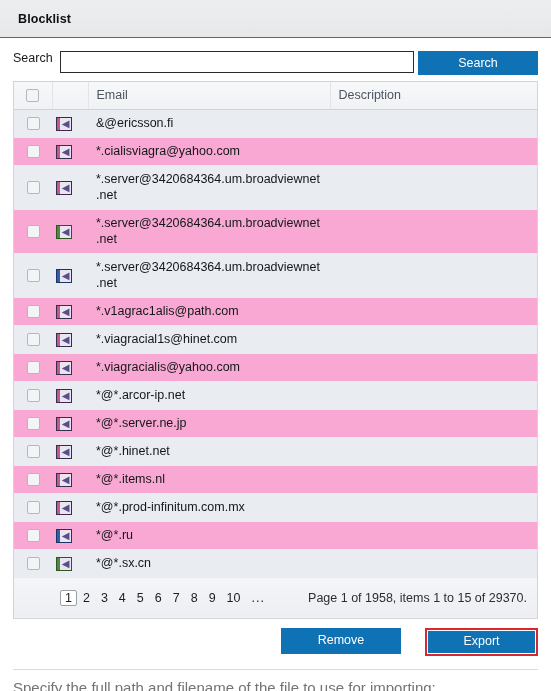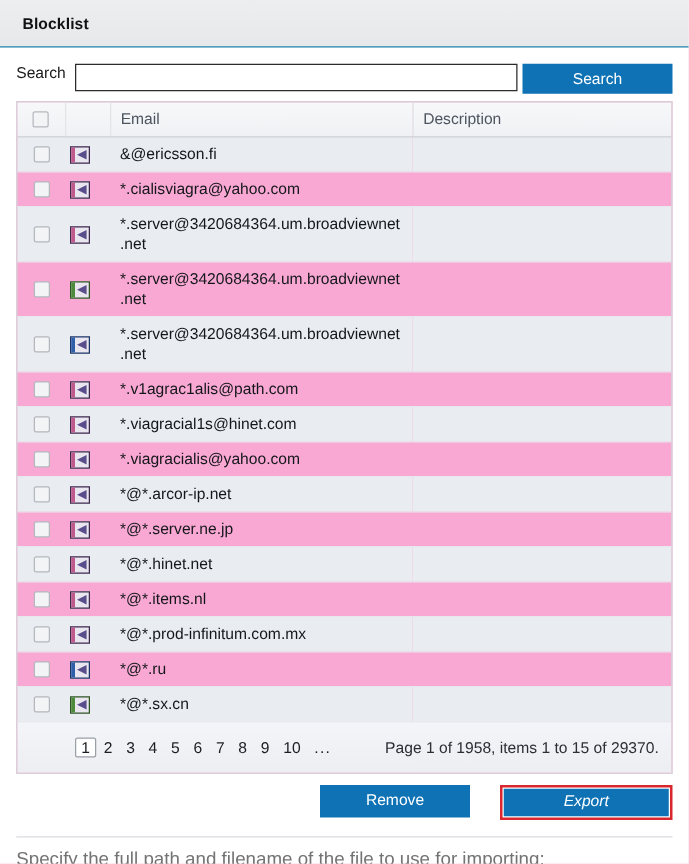--- a/index.html
+++ b/index.html
@@ -240,24 +240,23 @@
     flex: none;
   }
   .export-wrap {
     border: 2px solid #d9272e;
     padding: 1px;
     box-sizing: border-box;
     margin-left: 6px;
     display: inline-flex;
   }
   .export-btn {
-    width: 132px;
+    width: 107px;
     height: 22px;
     flex: none;
-    font-style: italic;
   }
 
   
   .hr {
     border: none;
     border-top: 1px solid #d9dbdf;
     margin: 13px 0 0 0;
   }
   .import-label {
     margin-top: 9px;

